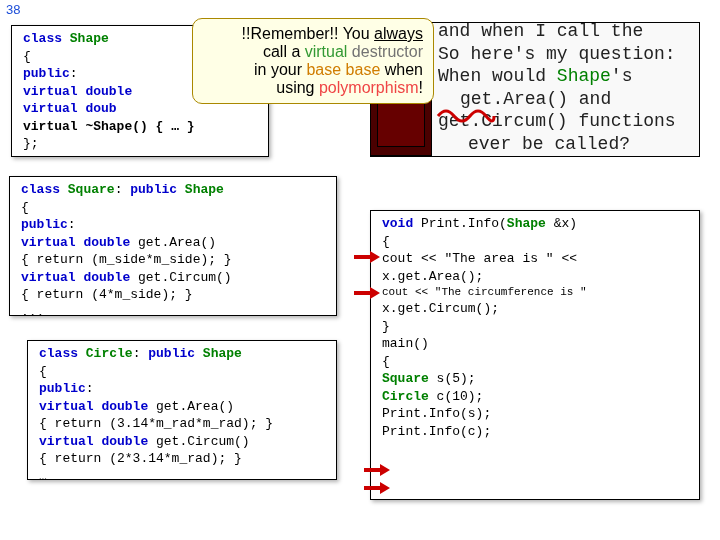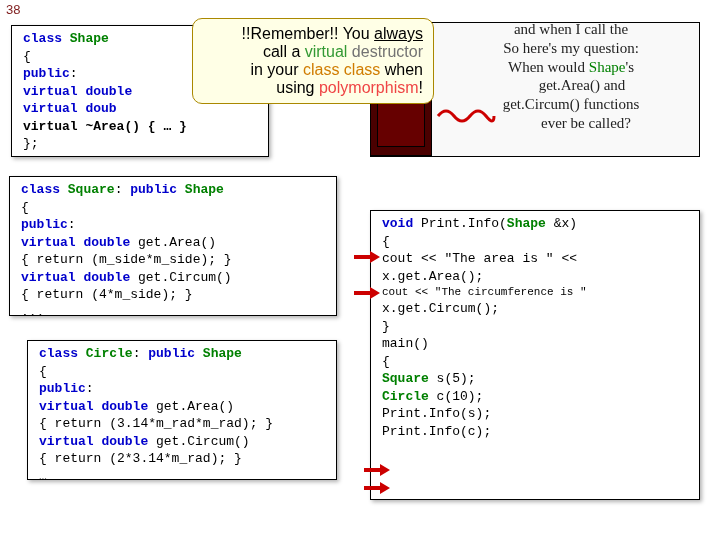--- a/index.html
+++ b/index.html
@@ -9,21 +9,21 @@
     background: #fff;
     font-family: Arial, sans-serif;
     position: relative;
     overflow: hidden;
   }
   .slide-num {
     position: absolute;
     top: 2px;
     left: 6px;
     font-size: 13px;
-    color: #7f1d1d;
+    color: #1d4ed8;
   }
   .code-box {
     position: absolute;
     border: 1px solid #000;
     background: #fff;
     font-family: "Courier New", monospace;
     font-size: 13px;
     line-height: 1.35;
     padding: 4px 11px;
     box-shadow: 2px 2px 4px rgba(0,0,0,0.3);
@@ -51,26 +51,25 @@
   .callout .underline { text-decoration: underline; }
   .callout .virt { color: #339933; }
   .callout .dest { color: #737373; }
   .callout .base { color: #d07c00; }
   .callout .poly { color: #ef4444; }
   .question-box {
     position: absolute;
     top: 20px;
     left: 438px;
     width: 266px;
-    font-family: Liberation Serif, serif;
-    font-size: 15px;
+    font-family: Liberation Mono, monospace;
+    font-size: 18px;
     line-height: 1.25;
     color: #222;
     z-index: 5;
-    text-align: center;
   }
   .question-box .shape-word { color: #008000; }
   .maroon-box {
     position: absolute;
     top: 58px;
     left: 370px;
     width: 62px;
     height: 98px;
     background: #4a0000;
     border: 1px solid #000;
@@ -116,28 +115,28 @@
 
 <div class="behind-box"></div>
 <div class="maroon-box"></div>
 
 <div class="code-box shape-box">
   <div><span class="kw-blue">class </span><span class="kw-green">Shape</span></div>
   <div>{</div>
   <div><span class="kw-blue">public</span><span>:</span></div>
   <div><span class="kw-blue">  virtual double</span></div>
   <div><span class="kw-blue">  virtual doub </span></div>
-  <div style="font-weight:bold;"><span>  virtual ~Area() { … }</span></div>
+  <div style="font-weight:bold;"><span>  virtual ~Shape() { … }</span></div>
   <div>};</div>
 </div>
 
 <div class="callout">
   <div><span>!!Remember!! You </span><span class="underline">always</span></div>
   <div><span>call a </span><span class="virt">virtual</span><span> </span><span class="dest">destructor</span></div>
-  <div><span>in your </span><span class="base">class class</span><span> when</span></div>
+  <div><span>in your </span><span class="base">base base</span><span> when</span></div>
   <div><span>using </span><span class="poly">polymorphism</span><span>!</span></div>
 </div>
 
 <div class="question-box">
   <div> and when I call the</div>
   <div>So here's my question:</div>
   <div><span>When would </span><span class="shape-word">Shape</span><span>'s</span></div>
   <div style="padding-left:22px;">get.Area() and</div>
   <div>get.Circum() functions</div>
   <div style="padding-left:30px;">ever be called?</div>

